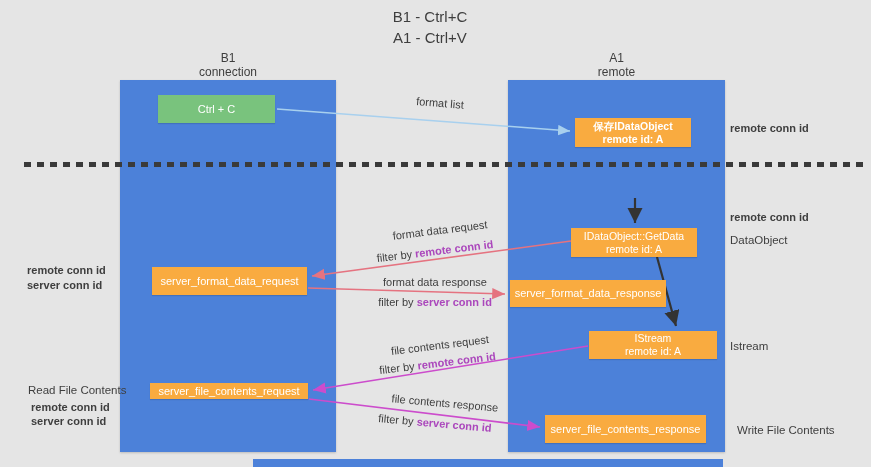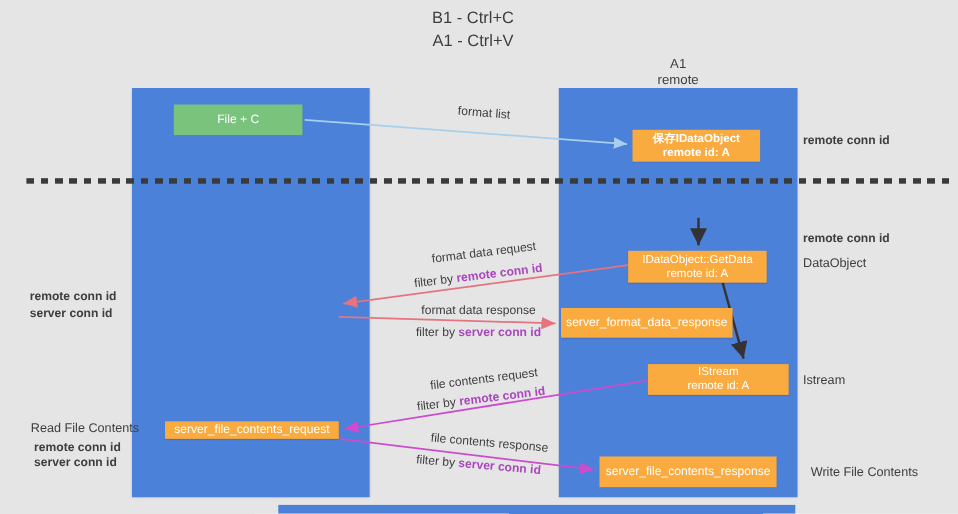--- a/index.html
+++ b/index.html
@@ -49,20 +49,24 @@
 </head>
 <body>
 
 <div id="canvas">
 
   <div class="title">
     <div>B1 - Ctrl+C</div>
     <div>A1 - Ctrl+V</div>
   </div>
 
+  <div class="lane-header" style="left:120px;top:51px;">
+    <div>B1</div>
+    <div>connection</div>
+  </div>
   <div class="lane-header" style="left:508px;top:51px;width:217px;">
     <div>A1</div>
     <div>remote</div>
   </div>
 
   <div class="lane lane-left"></div>
   <div class="lane lane-right"></div>
   <div class="bottom-strip"></div>
 
   <div class="dashed"></div>
@@ -84,33 +88,34 @@
     </defs>
     <line x1="277" y1="109" x2="570" y2="131" class="l-blue" marker-end="url(#m-blue)"></line>
     <line x1="635" y1="198" x2="635" y2="223" class="l-black" marker-end="url(#m-black)"></line>
     <line x1="657" y1="257" x2="676" y2="326" class="l-black" marker-end="url(#m-black)"></line>
     <line x1="571" y1="241" x2="312" y2="276" class="l-red" marker-end="url(#m-red)"></line>
     <line x1="308" y1="288" x2="505" y2="294" class="l-red" marker-end="url(#m-red)"></line>
     <line x1="588" y1="346" x2="313" y2="390" class="l-magenta" marker-end="url(#m-magenta)"></line>
     <line x1="309" y1="399" x2="540" y2="427" class="l-magenta" marker-end="url(#m-magenta)"></line>
   </svg>
 
-  <div class="node green" style="left:158px;top:95px;width:117px;height:28px;">File + C</div>
+  <div class="node green" style="left:158px;top:95px;width:117px;height:28px;">Ctrl + C</div>
 
   <div class="node orange two-line" style="left:575px;top:118px;width:116px;height:29px;font-weight:bold;">
     <div>保存IDataObject</div>
     <div>remote id: A</div>
   </div>
 
 
   <div class="node orange two-line" style="left:571px;top:228px;width:126px;height:29px;">
     <div>IDataObject::GetData</div>
     <div>remote id: A</div>
   </div>
 
+  <div class="node orange" style="left:152px;top:267px;width:155px;height:28px;">server_format_data_request</div>
 
   <div class="node orange" style="left:510px;top:280px;width:156px;height:27px;">server_format_data_response</div>
 
   <div class="node orange two-line" style="left:589px;top:331px;width:128px;height:28px;">
     <div>IStream</div>
     <div>remote id: A</div>
   </div>
 
   <div class="node orange" style="left:150px;top:383px;width:158px;height:16px;">server_file_contents_request</div>
 

